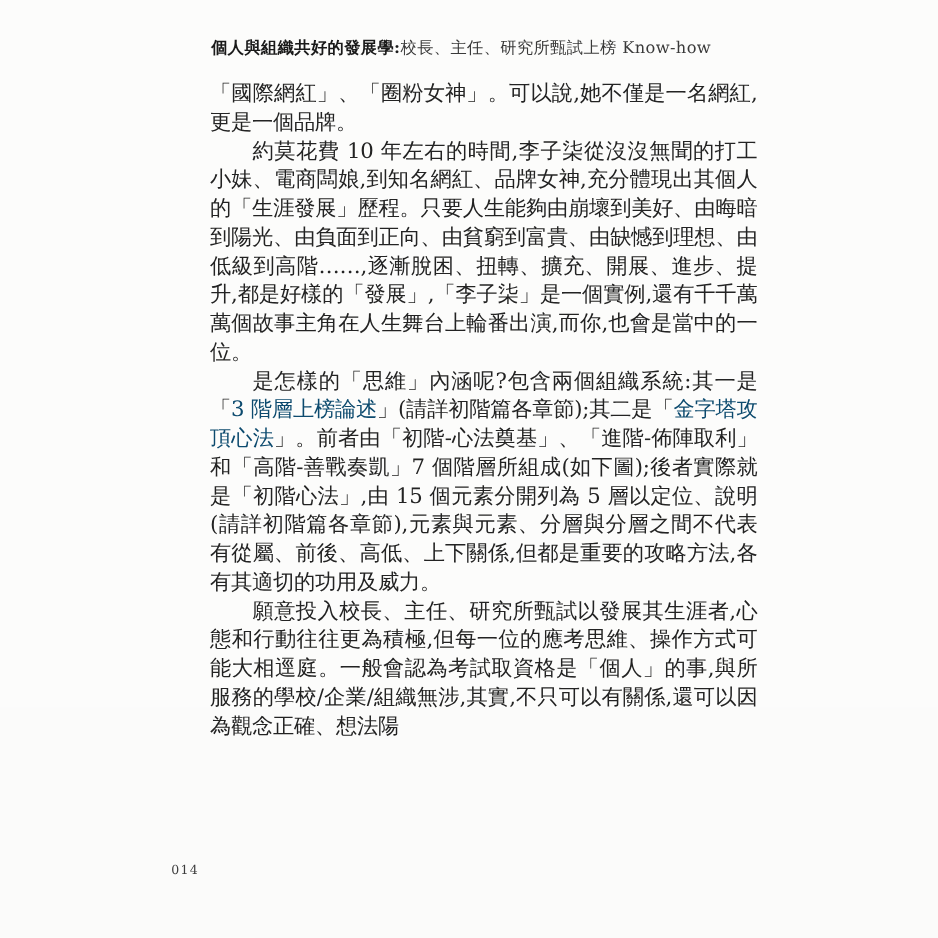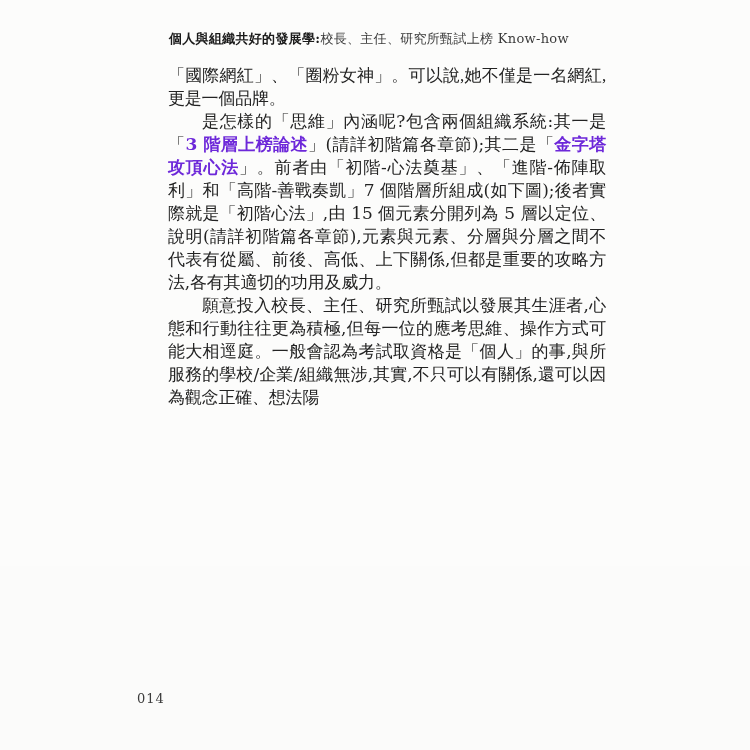--- a/index.html
+++ b/index.html
@@ -49,43 +49,43 @@
     letter-spacing: -0.2px;
     color: #232323;
   }
   .body-text p {
     margin: 0;
     padding: 0;
     text-indent: 2em;
   }
   .body-text p.continued {
     text-indent: 0;
-    font-family: Liberation Serif, serif;
   }
   .body-text strong {
-    font-weight: bold;
-    color: #6d28d9;
+    font-weight: normal;
+    color: #0c4a6e;
   }
   .page-footer {
     position: absolute;
     left: 137px;
     top: 691px;
-    font-size: 13px;
+    font-size: 10px;
     letter-spacing: 1px;
     color: #3c3c3c;
   }
 </style>
 </head>
 <body>
 
 <div class="page">
 
   <header class="running-head"><span class="head-bold">個人與組織共好的發展學:</span><span class="head-reg">校長、主任、研究所甄試上榜 Know-how</span></header>
 
   <main class="body-text">
     <p class="continued"><span>「國際網紅」、「圈粉女神」。可以說,她不僅是一名網紅,更是一個品牌。</span></p>
+    <p><span>約莫花費 10 年左右的時間,李子柒從沒沒無聞的打工小妹、電商闆娘,到知名網紅、品牌女神,充分體現出其個人的「生涯發展」歷程。只要人生能夠由崩壞到美好、由晦暗到陽光、由負面到正向、由貧窮到富貴、由缺憾到理想、由低級到高階……,逐漸脫困、扭轉、擴充、開展、進步、提升,都是好樣的「發展」,「李子柒」是一個實例,還有千千萬萬個故事主角在人生舞台上輪番出演,而你,也會是當中的一位。</span></p>
     <p><span>是怎樣的「思維」內涵呢?包含兩個組織系統:其一是「</span><strong>3 階層上榜論述</strong><span>」(請詳初階篇各章節);其二是「</span><strong>金字塔攻頂心法</strong><span>」。前者由「初階-心法奠基」、「進階-佈陣取利」和「高階-善戰奏凱」7 個階層所組成(如下圖);後者實際就是「初階心法」,由 15 個元素分開列為 5 層以定位、說明(請詳初階篇各章節),元素與元素、分層與分層之間不代表有從屬、前後、高低、上下關係,但都是重要的攻略方法,各有其適切的功用及威力。</span></p>
     <p><span>願意投入校長、主任、研究所甄試以發展其生涯者,心態和行動往往更為積極,但每一位的應考思維、操作方式可能大相逕庭。一般會認為考試取資格是「個人」的事,與所服務的學校/企業/組織無涉,其實,不只可以有關係,還可以因為觀念正確、想法陽</span></p>
   </main>
 
   <footer class="page-footer"><span>014</span></footer>
 
 </div>
 
 </body></html>

